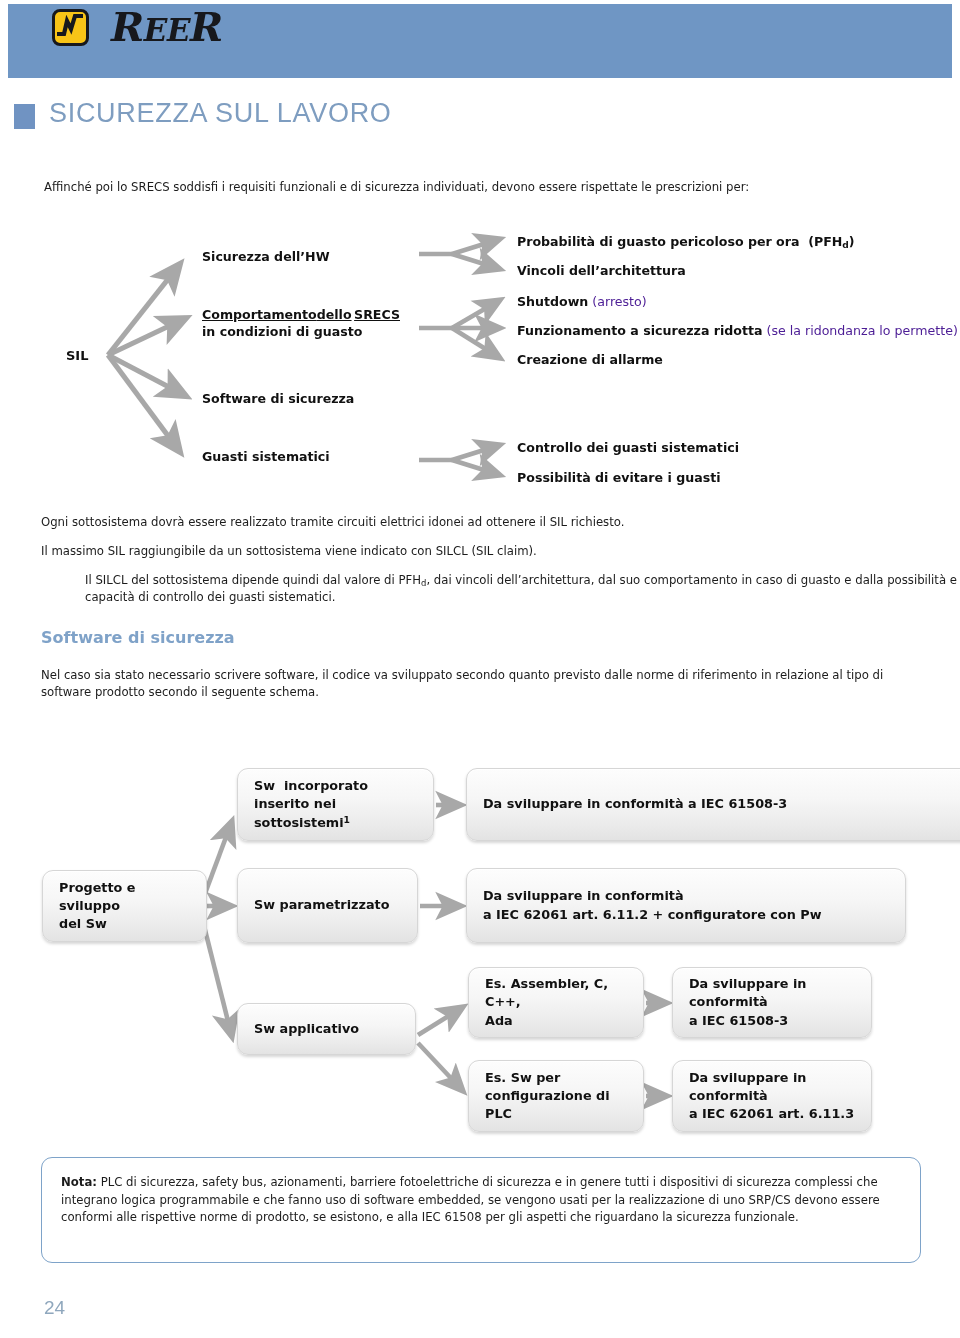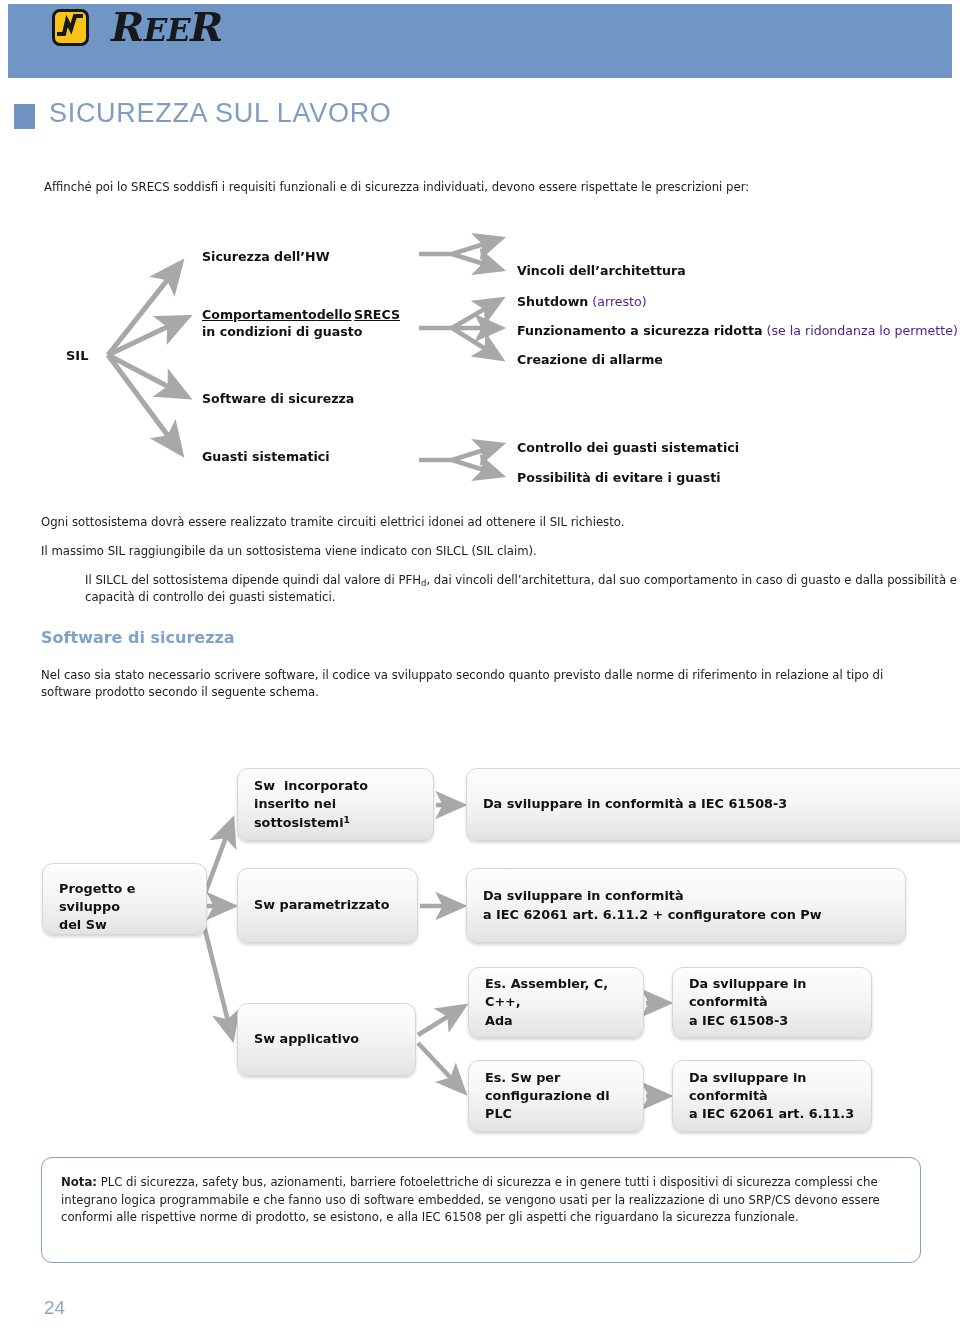--- a/index.html
+++ b/index.html
@@ -102,24 +102,24 @@
     border: 1px solid #d6d6d6;
     border-radius: 11px;
     background: linear-gradient(180deg,#fdfdfd 0%,#f6f6f6 42%,#ebebeb 78%,#e3e3e3 100%);
     box-shadow: 0 2px 3px rgba(0,0,0,0.16), inset 0 1px 0 #ffffff;
     display: flex; align-items: center;
     font-family: "DejaVu Sans", sans-serif;
     font-weight: 700; font-size: 12.8px; color: #111;
     line-height: 1.42;
     padding-left: 16px; padding-right: 10px;
   }
-  .n-prog  { left: 42px;  top: 108px; width: 165px; height: 72px; align-items: flex-end; }
+  .n-prog  { left: 42px;  top: 115px; width: 165px; height: 72px; }
   .n-inc   { left: 237px; top: 13px;  width: 197px; height: 73px; }
   .n-param { left: 237px; top: 113px; width: 181px; height: 75px; }
-  .n-appl  { left: 237px; top: 248px; width: 179px; height: 73px; }
+  .n-appl  { left: 237px; top: 248px; width: 179px; height: 52px; }
   .n-asm   { left: 468px; top: 212px; width: 176px; height: 71px; }
   .n-plc   { left: 468px; top: 305px; width: 176px; height: 72px;
              top: 305px; }
   .n-c1    { left: 466px; top: 13px;  width: 527px; height: 73px; }
   .n-c2    { left: 466px; top: 113px; width: 440px; height: 75px; }
   .n-c3    { left: 672px; top: 212px; width: 200px; height: 71px; }
   .n-c4    { left: 672px; top: 305px; width: 200px; height: 72px; }
 
   
   .nota {
@@ -198,20 +198,21 @@
         <line x1="452" y1="238" x2="500" y2="253"></line>
       </g>
     </svg>
 
     <div class="d1lab lab-sil">SIL</div>
     <div class="d1lab lab-hw">Sicurezza dell’HW</div>
     <div class="d1lab lab-comp"><span style="display:flex;justify-content:space-between;text-decoration:underline;">Comportamento<span>dello</span><span>SRECS</span></span>in condizioni di guasto</div>
     <div class="d1lab lab-sw">Software di sicurezza</div>
     <div class="d1lab lab-guasti">Guasti sistematici</div>
 
+    <div class="d1lab r1">Probabilità di guasto pericoloso per ora&nbsp; (PFH<sub>d</sub>)</div>
     <div class="d1lab r2">Vincoli dell’architettura</div>
     <div class="d1lab r3">Shutdown<span class="rnorm"> (arresto)</span></div>
     <div class="d1lab r4">Funzionamento a sicurezza ridotta<span class="rnorm"> (se la ridondanza lo permette)</span></div>
     <div class="d1lab r5">Creazione di allarme</div>
     <div class="d1lab r6">Controllo dei guasti sistematici</div>
     <div class="d1lab r7">Possibilità di evitare i guasti</div>
   </div>
 
   <div class="body-txt para p1">Ogni sottosistema dovrà essere realizzato tramite circuiti elettrici idonei ad ottenere il SIL richiesto.</div>
   <div class="body-txt para p2">Il massimo SIL raggiungibile da un sottosistema viene indicato con SILCL (SIL claim).</div>

